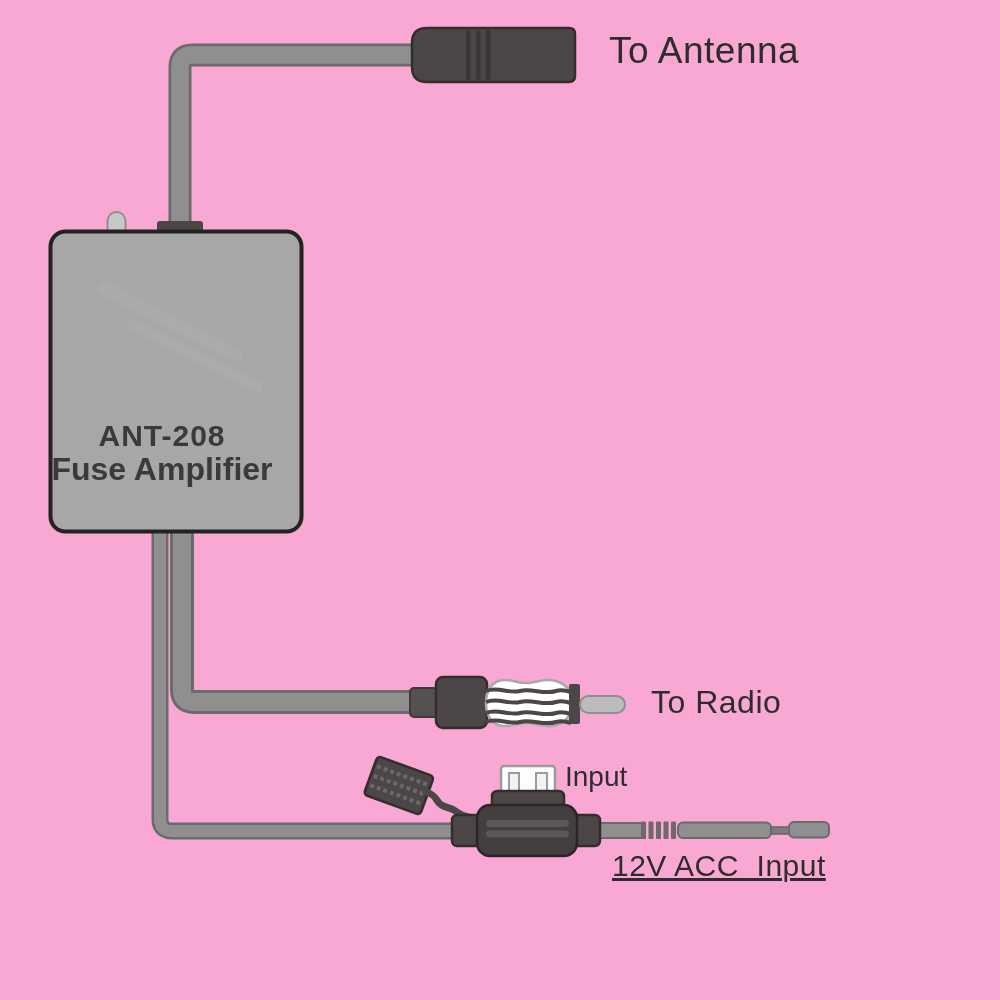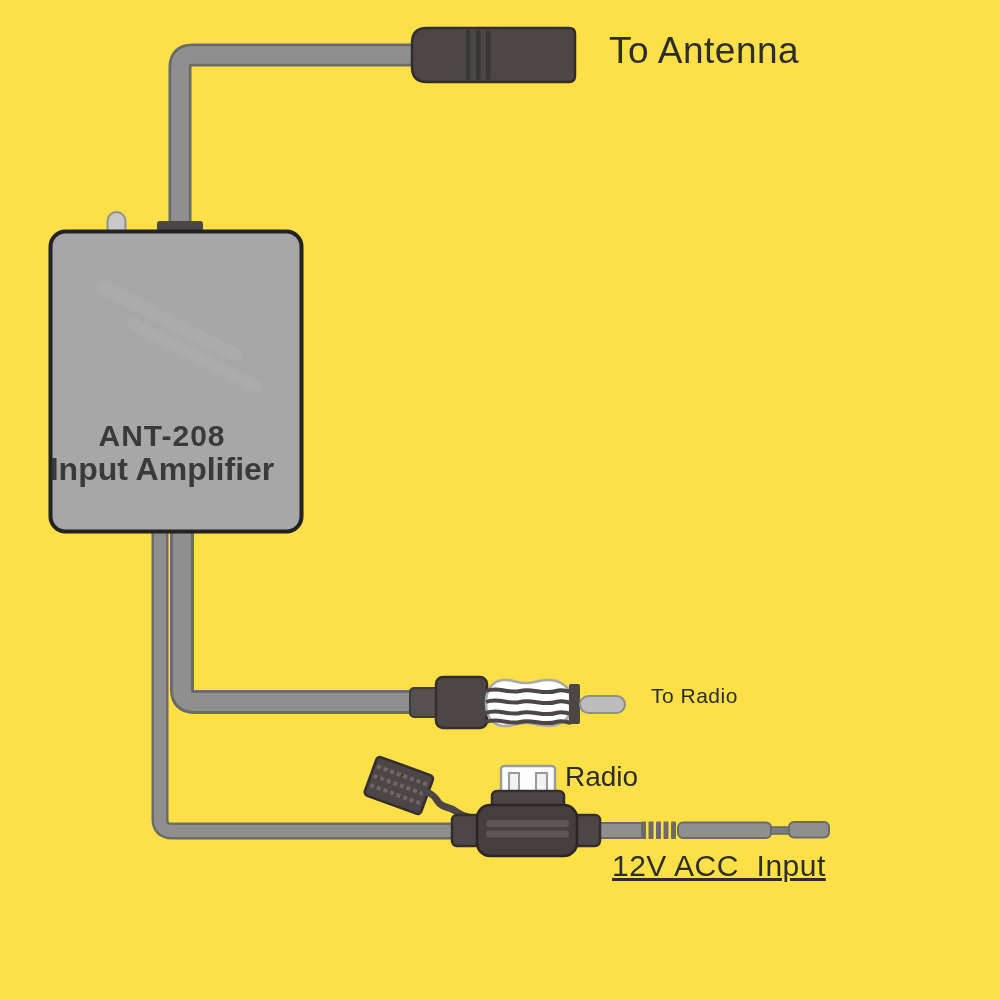--- a/index.html
+++ b/index.html
@@ -9,21 +9,21 @@
     --connector-dark-edge:#332e2e;
     --holder-body:#443e3e;
     --box-fill:#a7a7a7;
     --box-border:#232323;
     --pin-tip:#bcbcbc;
     --text:#2d2d2d;
     --box-text:#3a3a3a;
   }
   html,body{margin:0;padding:0;background:#ffffff;}
   .stage{
-    position:relative;width:1000px;height:1000px;background:#fde047;overflow:hidden;
+    position:relative;width:1000px;height:1000px;background:#f9a8d4;overflow:hidden;
     font-family:"Liberation Sans", sans-serif;
   }
   .stage svg{position:absolute;left:0;top:0;width:1000px;height:1000px;}
 
   
   .cable-outer{fill:none;stroke:var(--cable-edge);}
   .cable-inner{fill:none;stroke:var(--cable);}
   .dark-part{fill:var(--connector-dark);stroke:var(--connector-dark-edge);stroke-width:2.5;}
   .dark-ridge{fill:#3b3636;stroke:none;}
   .holder{fill:var(--holder-body);stroke:#2b2626;stroke-width:2.5;}
@@ -37,21 +37,21 @@
   .tip{fill:var(--pin-tip);stroke:#8f8f8f;stroke-width:2;}
   .nub{fill:#c8c8c8;stroke:#8f8f8f;stroke-width:2;}
   .box{fill:var(--box-fill);stroke:var(--box-border);stroke-width:4;}
   .smudge{fill:#c6c6c6;opacity:0.14;}
   .cap-hatch{stroke:#6e6767;stroke-width:4;stroke-dasharray:4 3;fill:none;}
   .strap{fill:none;stroke:var(--connector-dark);stroke-width:7;stroke-linecap:round;}
 
   
   .label{position:absolute;color:var(--text);white-space:pre;}
   .lbl-antenna{left:609px;top:30px;font-size:37px;letter-spacing:0.5px;}
-  .lbl-radio{left:651px;top:684px;font-size:21px;letter-spacing:0.5px;}
+  .lbl-radio{left:651px;top:684px;font-size:32px;letter-spacing:0.5px;}
   .lbl-fuse{left:565px;top:761px;font-size:28px;}
   .lbl-power{left:612px;top:849px;font-size:30px;letter-spacing:0.5px;text-decoration:underline;}
   .device-text{
     position:absolute;left:40px;top:420px;width:244px;text-align:center;
     color:var(--box-text);font-weight:bold;line-height:1.08;
   }
   .device-model{font-size:30px;letter-spacing:1px;}
   .device-name{font-size:32px;}
 </style>
 </head>
@@ -132,22 +132,22 @@
       <rect class="holder" x="477" y="805" width="100" height="51" rx="13"></rect>
       <rect class="holder-stripe" x="486" y="820" width="83" height="7" rx="3.5"></rect>
       <rect class="holder-stripe" x="486" y="830.5" width="83" height="7" rx="3.5"></rect>
     </g>
   </svg>
 
   <div class="label lbl-antenna">To Antenna</div>
 
   <div class="device-text">
     <div class="device-model">ANT-208</div>
-    <div class="device-name">Input Amplifier</div>
+    <div class="device-name">Fuse Amplifier</div>
   </div>
 
   <div class="label lbl-radio">To Radio</div>
 
-  <div class="label lbl-fuse">Radio</div>
+  <div class="label lbl-fuse">Input</div>
 
   <div class="label lbl-power">12V ACC  Input</div>
 
 </div>
 
 </body></html>

